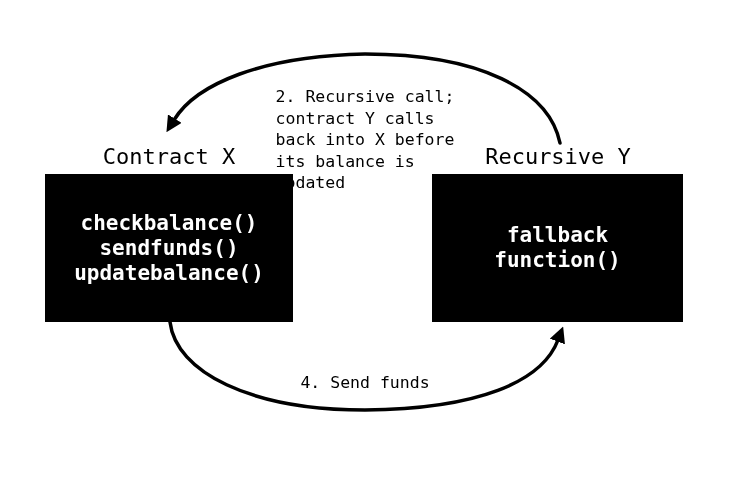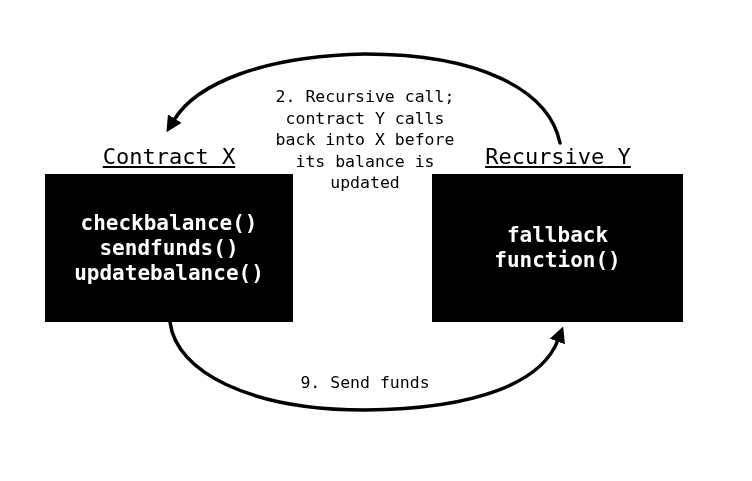--- a/index.html
+++ b/index.html
@@ -29,21 +29,20 @@
     stroke-linecap: round;
   }
   .contract-label {
     position: absolute;
     top: 144px;
     transform: translateX(-50%);
     font-size: 22px;
     line-height: 26px;
     white-space: nowrap;
     color: #000000;
-    text-decoration: underline;
   }
   .label-x { left: 169px; }
   .label-y { left: 558px; }
   .contract-box {
     position: absolute;
     top: 174px;
     height: 148px;
     background: #000000;
     display: flex;
     align-items: center;
@@ -55,21 +54,20 @@
     color: #ffffff;
     font-weight: 700;
     font-size: 21px;
     line-height: 25px;
     text-align: center;
     white-space: pre-line;
   }
   .note {
     position: absolute;
     transform: translateX(-50%);
-    text-align: center;
     font-size: 16.5px;
     line-height: 21.5px;
     color: #000000;
     white-space: pre-line;
   }
   .note-top    { left: 365px; top: 86px;  }
   .note-bottom { left: 365px; top: 372px; }
 </style>
 </head>
 <body>
@@ -100,15 +98,15 @@
     <div class="box-text">fallback
 function()</div>
   </div>
 
   <div class="note note-top">2. Recursive call;
 contract Y calls
 back into X before
 its balance is
 updated</div>
 
-  <div class="note note-bottom">9. Send funds</div>
+  <div class="note note-bottom">4. Send funds</div>
 
 </div>
 
 </body></html>

